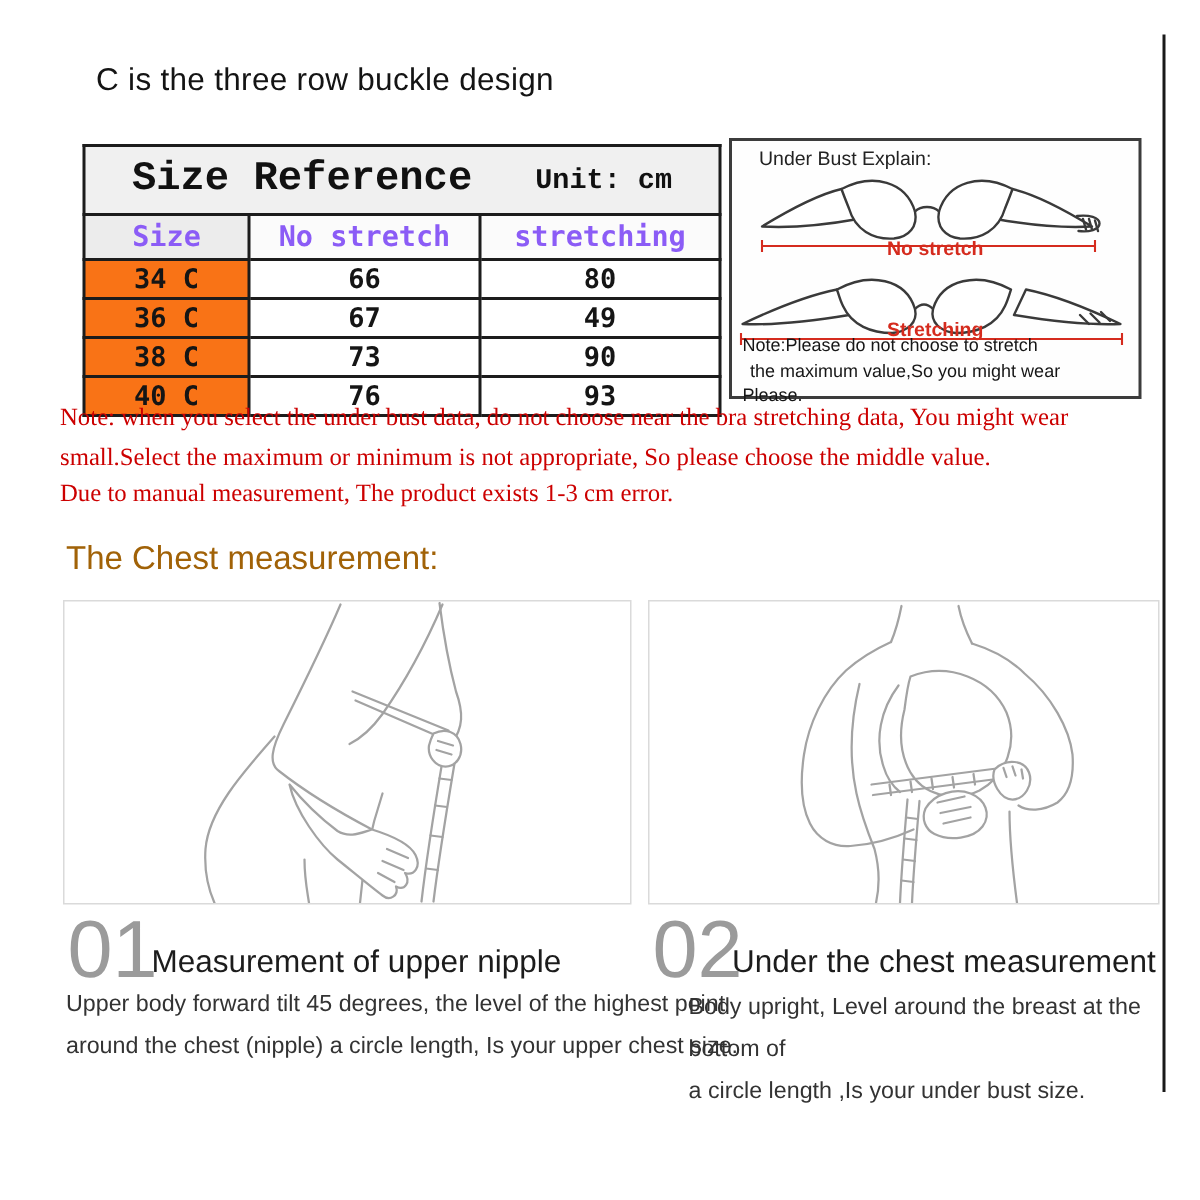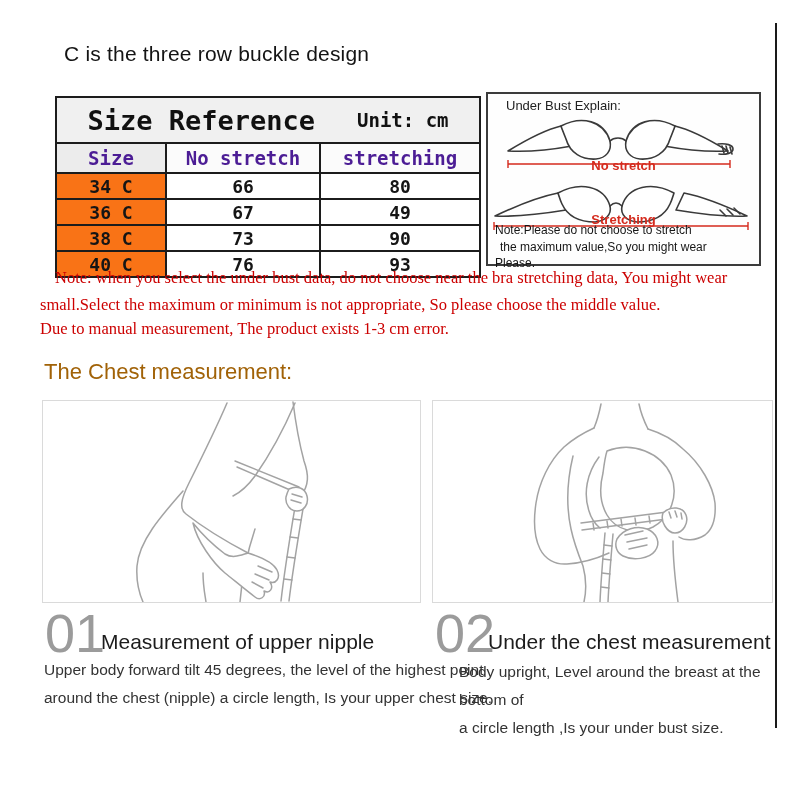--- a/index.html
+++ b/index.html
@@ -9,25 +9,25 @@
   }
   .abs{position:absolute;}
 
   
   .page-title{left:64px;top:42px;font-size:21px;color:#141414;letter-spacing:.2px;}
 
   
   .size-table{left:55px;top:96px;border-collapse:collapse;table-layout:fixed;
     font-family:"DejaVu Sans Mono","Liberation Mono",monospace;}
   .size-table td,.size-table th{border:2px solid #1c1c1c;padding:0;text-align:center;vertical-align:middle;}
-  .size-table .t-head{height:44px;background:#f0f0f0;}
+  .size-table .t-head{height:44px;background:#f0f0f0;font-family:Liberation Mono, monospace;}
   .t-head .head-flex{display:flex;align-items:center;justify-content:center;gap:42px;}
   .t-head .ref{font-size:27px;font-weight:700;color:#111;}
   .t-head .unit{font-size:19px;font-weight:700;color:#111;}
-  .size-table .col-head td{height:28px;font-size:19px;font-weight:700;background:#fbfbfb;color:#4c1d95;}
+  .size-table .col-head td{height:28px;font-size:19px;font-weight:700;background:#fbfbfb;color:#8b5cf6;}
   .size-table .col-head td:first-child{background:#ececec;}
   .size-table .data-row td{height:24px;font-size:18px;font-weight:700;color:#151515;background:#ffffff;}
   .size-table .data-row td:first-child{background:#f97316;}
   .cw1{width:108px;} .cw2{width:152px;} .cw3{width:158px;}
 
   
   .bust-panel{left:486px;top:92px;width:271px;height:170px;border:2px solid #3c3c3c;background:#fefefe;}
   .bust-heading{left:18px;top:4px;font-size:13px;color:#222;}
   .bra1{left:16px;top:19px;}
   .bra2{left:4px;top:82px;}
@@ -35,21 +35,21 @@
   .lbl-nostretch{left:0;top:64px;}
   .lbl-stretching{left:0;top:118px;}
   .bust-note{left:7px;top:128px;font-size:12px;line-height:16.5px;color:#161616;}
   .bust-note .nl2{padding-left:5px;}
 
   
   .v-rule{left:775px;top:23px;width:0;height:705px;border-left:2px solid #1a1a1a;}
 
   
   .warn{font-family:"Liberation Serif",serif;font-size:16.5px;color:#cc0000;white-space:nowrap;}
-  .warn1{left:40px;top:268px;margin-left:15px;} .warn2{left:40px;top:295px;} .warn3{left:40px;top:319px;}
+  .warn1{left:40px;top:268px;} .warn2{left:40px;top:295px;} .warn3{left:40px;top:319px;}
 
   
   .chest-heading{left:44px;top:359px;font-size:22px;color:#a16207;}
   .illus-panel{border:1px solid #dadada;background:#ffffff;}
   .panel-left{left:42px;top:400px;width:377px;height:201px;}
   .panel-right{left:432px;top:400px;width:339px;height:201px;}
 
   .step-number{font-size:54px;color:#9b9b9b;line-height:1;}
   .num1{left:45px;top:606px;} .num2{left:435px;top:606px;}
   .step-title{font-size:21px;color:#1c1c1c;}

